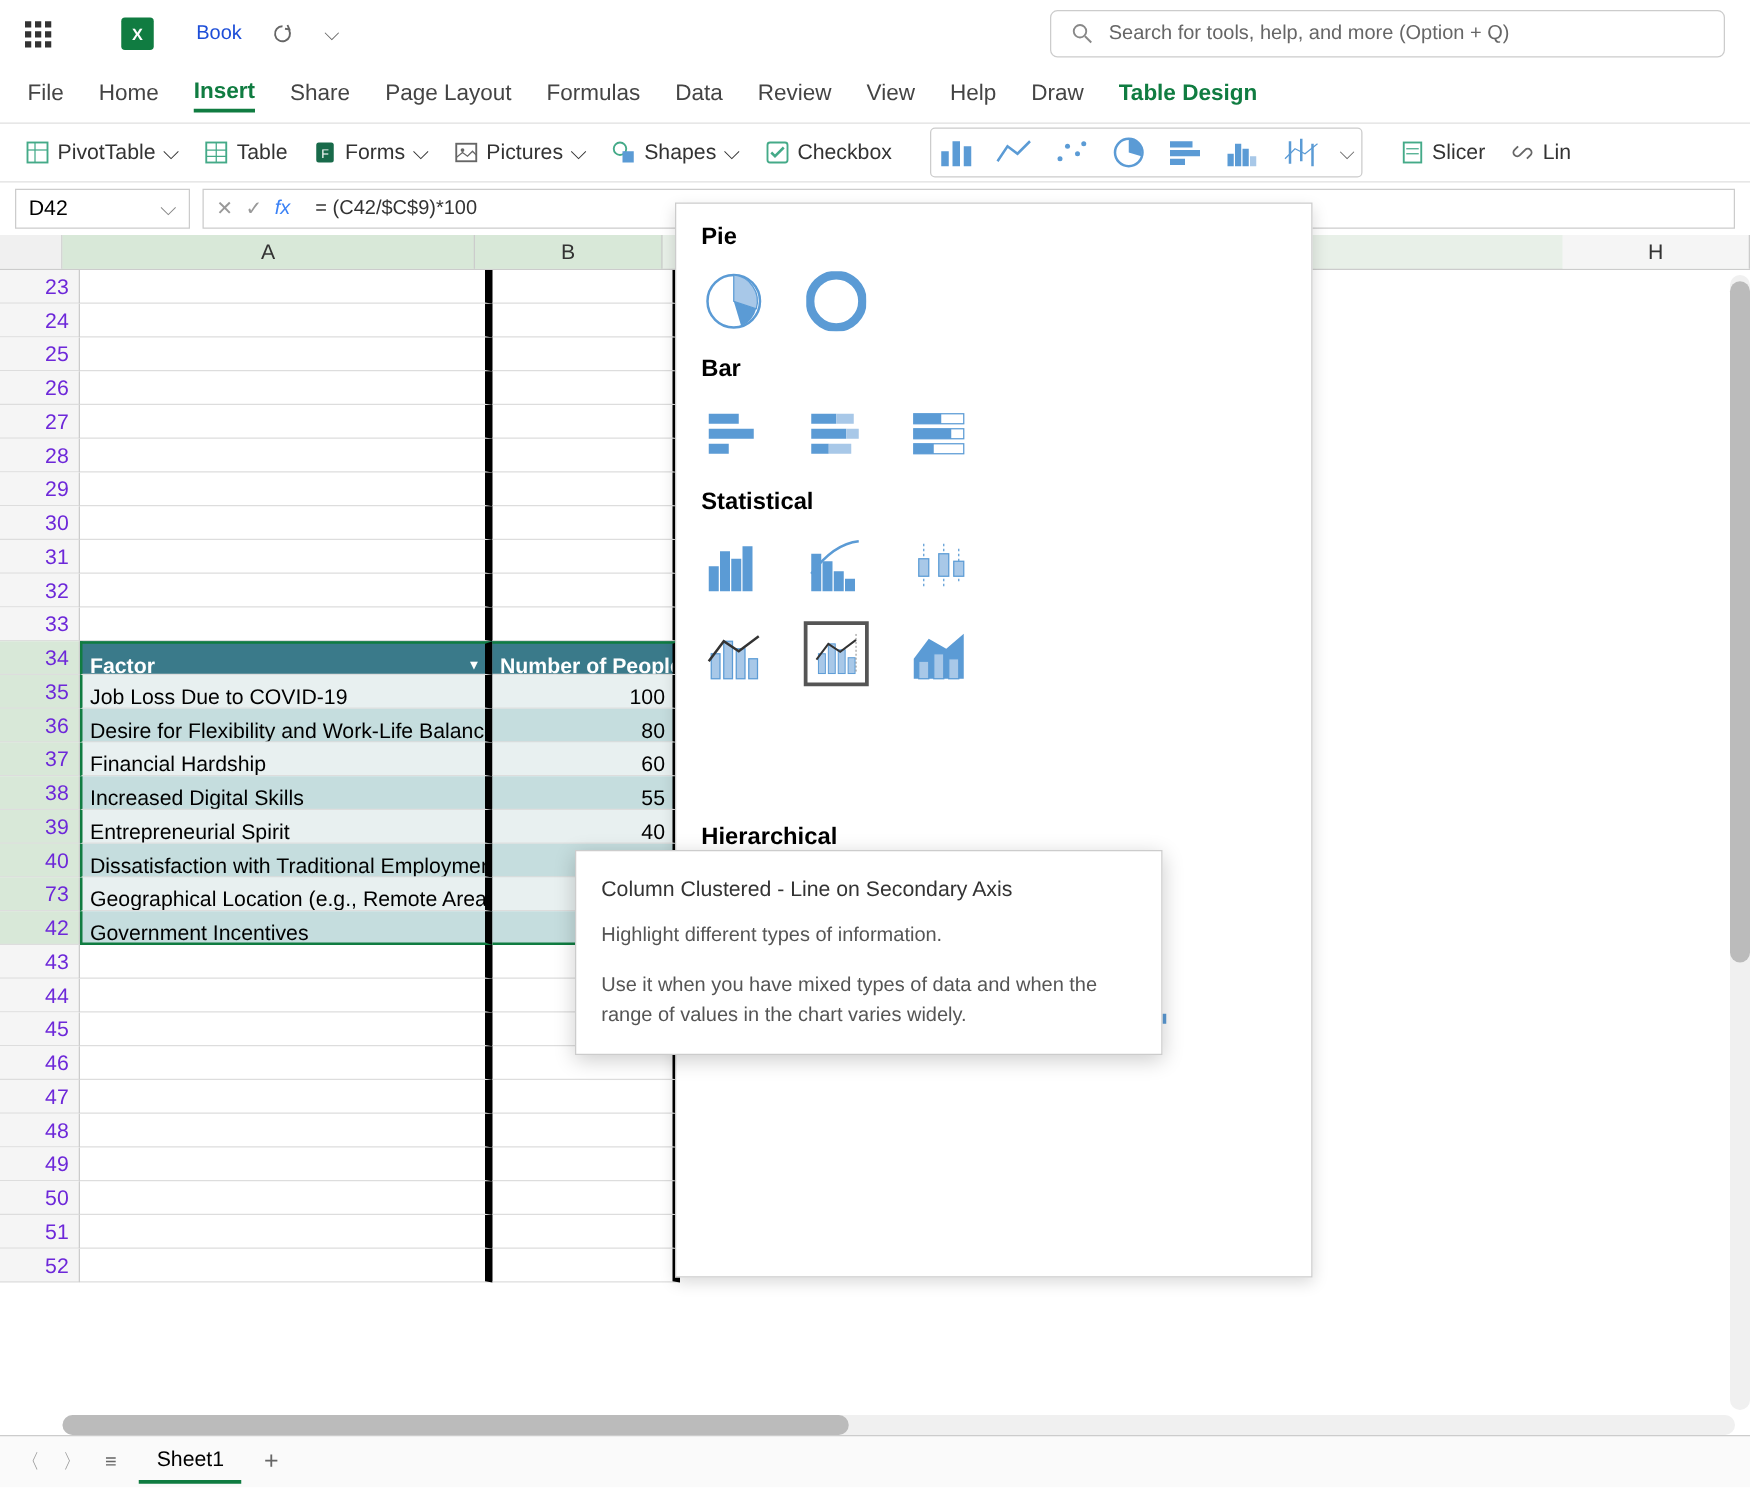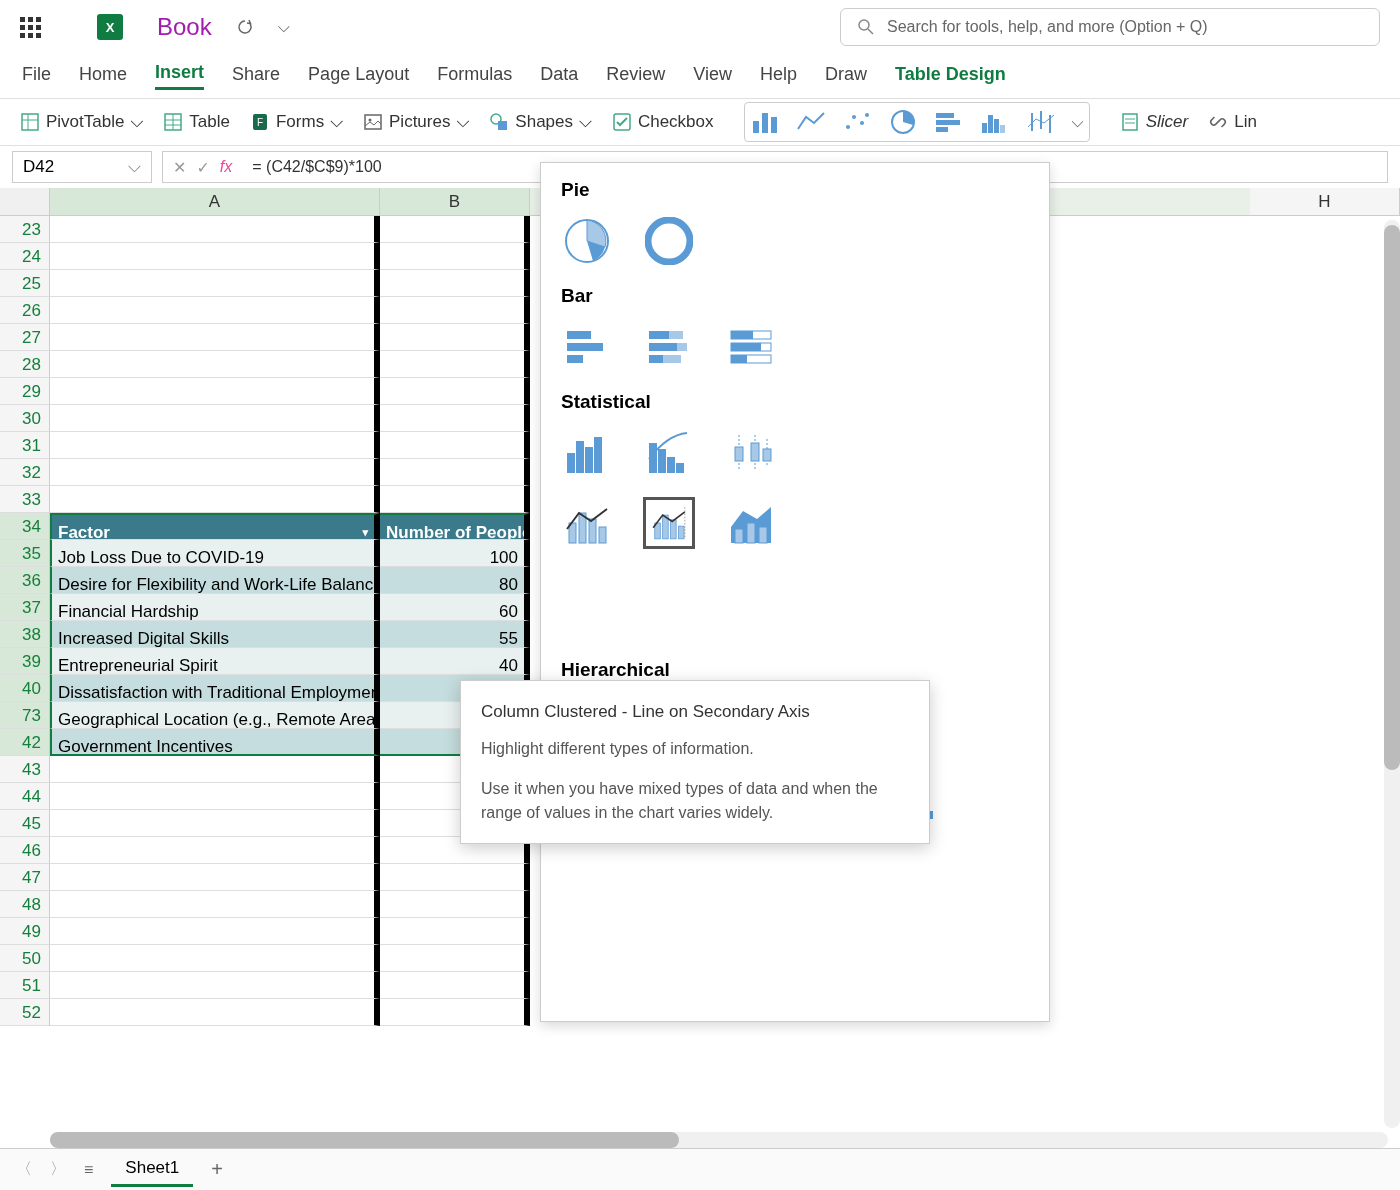--- a/index.html
+++ b/index.html
@@ -2,53 +2,53 @@
 <html><head>
   <meta charset="utf-8">
   <style>
     * { box-sizing: border-box; margin: 0; padding: 0; font-family: 'Segoe UI', Arial, sans-serif; }
     body { background: #fff; width: 1400px; height: 1190px; overflow: hidden; position: relative; }
     
     .title-bar { height: 54px; display: flex; align-items: center; padding: 0 20px; gap: 16px; }
     .app-launcher { display: grid; grid-template-columns: repeat(3, 5px); grid-template-rows: repeat(3, 5px); gap: 3px; cursor: pointer; }
     .app-launcher span { background: #333; width: 5px; height: 5px; }
     .excel-icon { width: 26px; height: 26px; background: #107c41; border-radius: 3px; display: flex; align-items: center; justify-content: center; color: #fff; font-size: 13px; font-weight: bold; margin-left: 40px; }
-    .book-title { margin-left: 18px; font-size: 24px; color: #a21caf; }
+    .book-title { margin-left: 18px; font-size: 16px; color: #1d4ed8; }
     .refresh-icon { margin-left: 8px; cursor: pointer; }
     .chevron { margin-left: 8px; cursor: pointer; color: #666; }
     .search-box { margin-left: auto; border: 1px solid #ccc; border-radius: 6px; height: 38px; width: 540px; display: flex; align-items: center; padding: 0 16px; gap: 12px; color: #666; }
     
     .ribbon-tabs { height: 44px; display: flex; align-items: center; padding: 0 22px; gap: 28px; }
     .ribbon-tab { font-size: 18px; color: #444; cursor: pointer; padding-bottom: 4px; }
     .ribbon-tab.active { color: #107c41; font-weight: 600; border-bottom: 3px solid #107c41; }
     .ribbon-tab.highlight { color: #107c41; font-weight: 600; }
     
     .ribbon-toolbar { height: 48px; border-top: 1px solid #e0e0e0; border-bottom: 1px solid #e0e0e0; display: flex; align-items: center; padding: 0 20px; gap: 20px; }
     .tool-btn { display: flex; align-items: center; gap: 6px; font-size: 17px; color: #333; cursor: pointer; }
     .tool-icon { width: 20px; height: 20px; }
     
     .chart-ribbon { border: 1px solid #ccc; border-radius: 4px; height: 40px; padding: 0 5px; display: flex; align-items: center; gap: 16px; margin-left: 10px; }
     .chart-type-icon { width: 30px; height: 26px; cursor: pointer; }
     
     .formula-bar { height: 42px; display: flex; align-items: center; padding: 6px 12px; gap: 10px; }
     .cell-ref { border: 1px solid #ccc; width: 140px; height: 32px; display: flex; align-items: center; padding: 0 10px; font-size: 17px; justify-content: space-between; }
     .fx-controls { border: 1px solid #ccc; height: 32px; display: flex; align-items: center; padding: 0 10px; gap: 10px; color: #999; flex: 1; }
-    .fx-label { font-style: italic; color: #ec4899; }
+    .fx-label { font-style: italic; color: #3b82f6; }
     .formula-text { color: #333; margin-left: 10px; }
     
     .grid-area { position: relative; }
     .col-headers { display: flex; height: 28px; background: #e8f0e8; border-bottom: 1px solid #ccc; }
     .row-header-spacer { width: 50px; border-right: 1px solid #ccc; background: #f0f0f0; }
     .col-header { border-right: 1px solid #ccc; text-align: center; font-size: 17px; color: #333; line-height: 28px; background: #d8e8d8; }
     .col-a { width: 330px; }
     .col-b { width: 150px; }
     .col-h { width: 150px; margin-left: auto; background: #f5f5f5; }
     
     .grid-row { display: flex; height: 27px; }
-    .row-num { width: 50px; border-right: 1px solid #ccc; border-bottom: 1px solid #ddd; text-align: right; padding-right: 8px; font-size: 17px; color: #15803d; line-height: 27px; background: #f5f5f5; }
+    .row-num { width: 64px; border-right: 1px solid #ccc; border-bottom: 1px solid #ddd; text-align: right; padding-right: 8px; font-size: 17px; color: #6d28d9; line-height: 27px; background: #f5f5f5; }
     .cell { border-right: 6px solid #000000; border-bottom: 1px solid #ddd; padding: 4px 6px; font-size: 17px; line-height: 27px; overflow: hidden; white-space: nowrap; }
     
     .table-header-row .cell { background: #3a7a8a; color: #fff; font-weight: 600; }
     .data-row.even .cell { background: #c5ddde; }
     .data-row.odd .cell { background: #e8f0f0; }
     .data-row .cell.col-b { text-align: right; }
     .filter-icon { float: right; color: #fff; font-size: 11px; }
     
     .chart-panel { position: absolute; top: 162px; left: 540px; width: 510px; background: #fff; border: 1px solid #ccc; box-shadow: 0 4px 12px rgba(0,0,0,0.15); padding: 16px 20px; z-index: 100; height: 860px; overflow-y: auto; }
     .chart-section-title { font-size: 19px; font-weight: 600; margin: 16px 0 14px; }
@@ -203,21 +203,21 @@
       </svg>
     <svg class="chart-type-icon" viewBox="0 0 30 26">
         <line x1="6" y1="4" x2="6" y2="22" stroke="#5b9bd5" stroke-width="2"></line>
         <line x1="15" y1="2" x2="15" y2="20" stroke="#5b9bd5" stroke-width="2"></line>
         <line x1="24" y1="6" x2="24" y2="24" stroke="#5b9bd5" stroke-width="2"></line>
         <path d="M2 18 L10 10 L18 14 L28 6" fill="none" stroke="#5b9bd5"></path>
       </svg>
     <span style="color:#666;">⌵</span>
   </div>
 
-  <div class="tool-btn" style="margin-left:10px;font-style:italic;">
+  <div class="tool-btn" style="margin-left:10px;">
     <svg class="tool-icon" viewBox="0 0 20 20">
         <rect x="3" y="2" width="14" height="16" fill="none" stroke="#4a8" stroke-width="1.5"></rect>
         <line x1="5" y1="7" x2="15" y2="7" stroke="#4a8"></line>
         <line x1="5" y1="11" x2="15" y2="11" stroke="#4a8"></line>
       </svg>
     <span>Slicer</span>
   </div>
   <div class="tool-btn">
     <svg class="tool-icon" viewBox="0 0 20 20">
         <path d="M7 10 A3 3 0 0 1 7 4 L11 4 M13 10 A3 3 0 0 1 13 16 L9 16 M7 10 L13 10" fill="none" stroke="#666" stroke-width="1.5" transform="rotate(-45 10 10)"></path>

